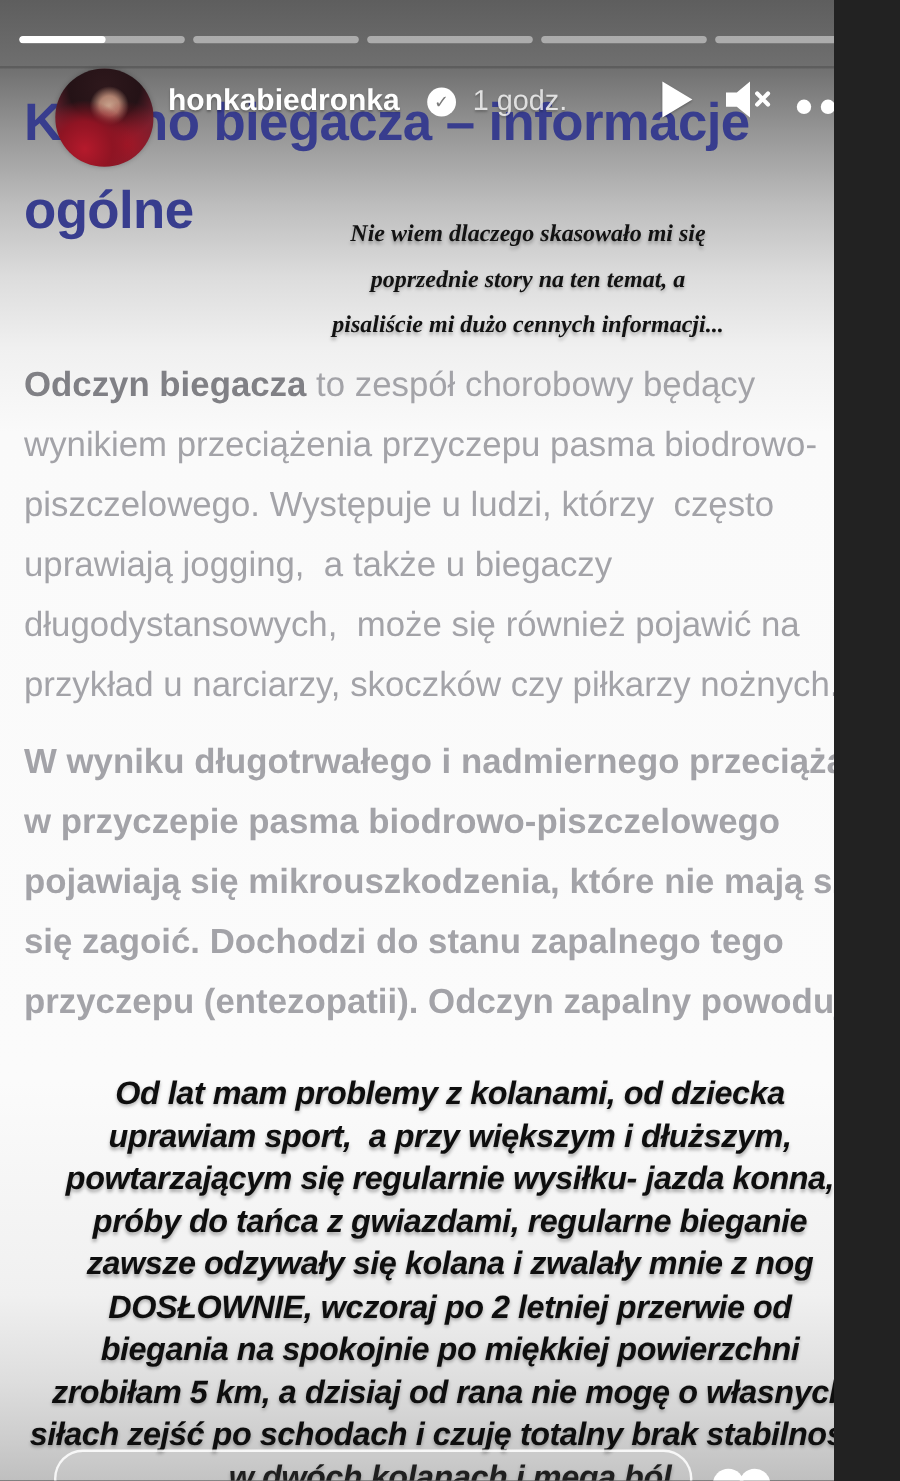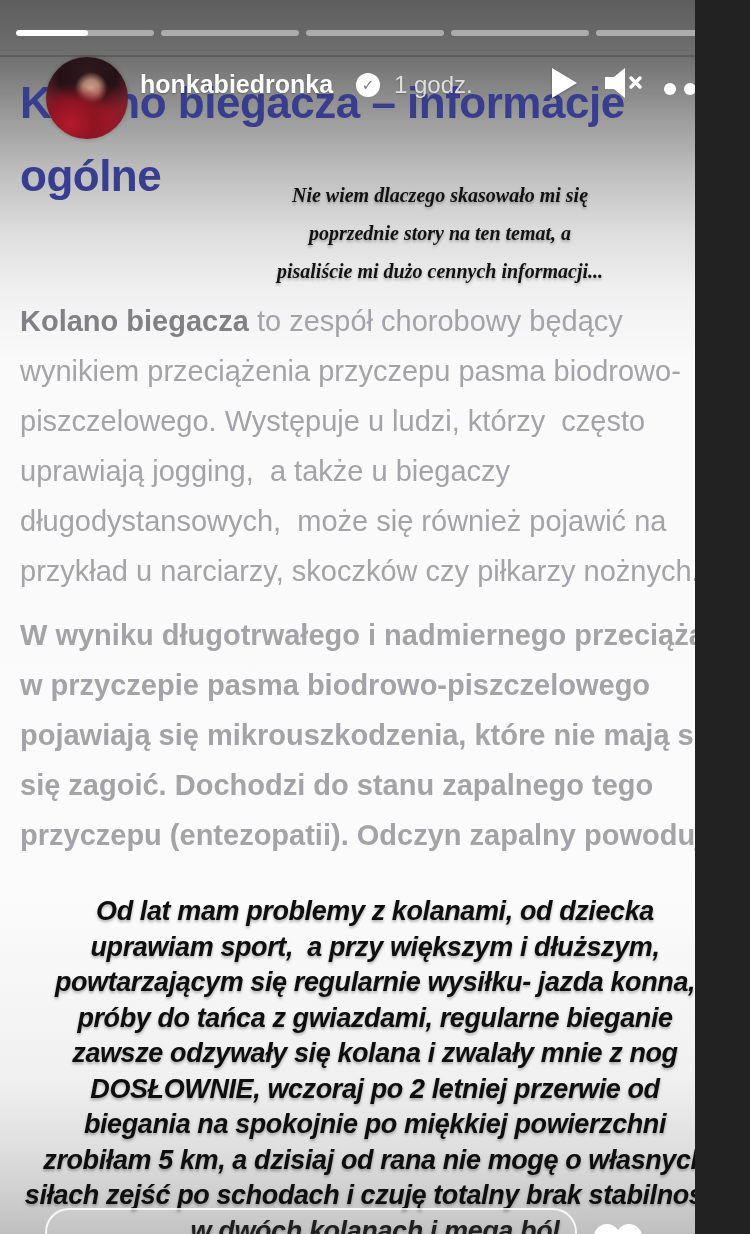--- a/index.html
+++ b/index.html
@@ -92,21 +92,21 @@
       <span></span>
     </div>
 
   <div class="article-title pre">Kolano biegacza – informacje
 ogólne</div>
 
   <div class="intro-note pre">Nie wiem dlaczego skasowało mi się
 poprzednie story na ten temat, a
 pisaliście mi dużo cennych informacji...</div>
 
-  <div class="para para-1 pre"><span class="lead">Kolano biegacza</span><span> to zespół chorobowy będący
+  <div class="para para-1 pre"><span class="lead">Odczyn biegacza</span><span> to zespół chorobowy będący
 wynikiem przeciążenia przyczepu pasma biodrowo-
 piszczelowego. Występuje u ludzi, którzy  często
 uprawiają jogging,  a także u biegaczy
 długodystansowych,  może się również pojawić na
 przykład u narciarzy, skoczków czy piłkarzy nożnych.</span></div>
 
   <div class="para para-2 pre">W wyniku długotrwałego i nadmiernego przeciążania,
 w przyczepie pasma biodrowo-piszczelowego
 pojawiają się mikrouszkodzenia, które nie mają szansy
 się zagoić. Dochodzi do stanu zapalnego tego

